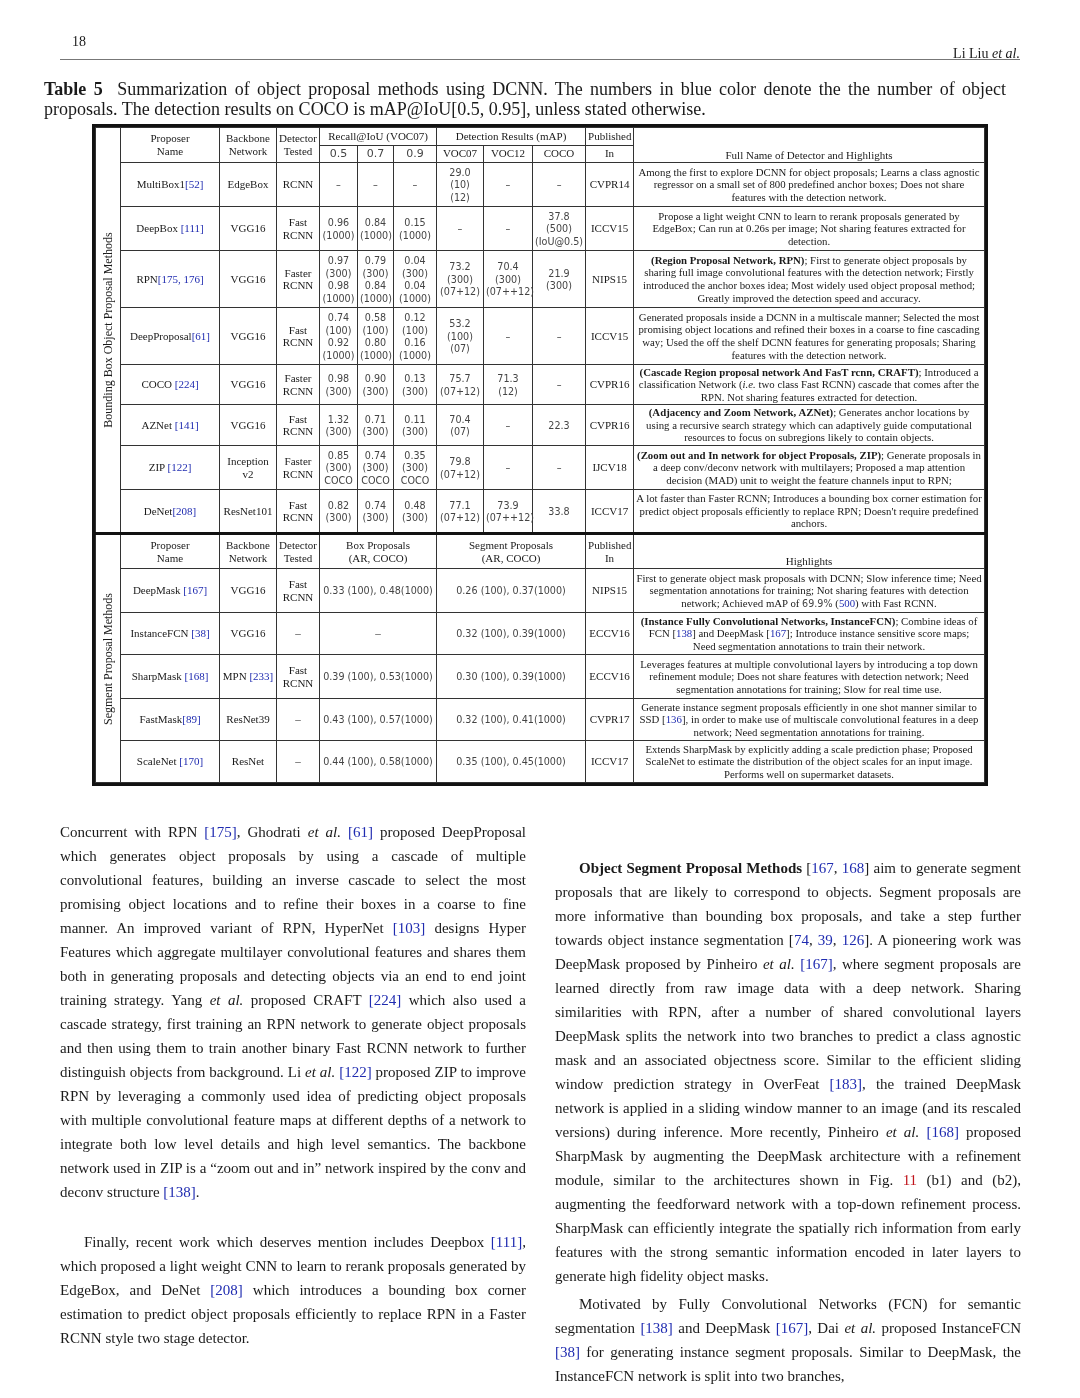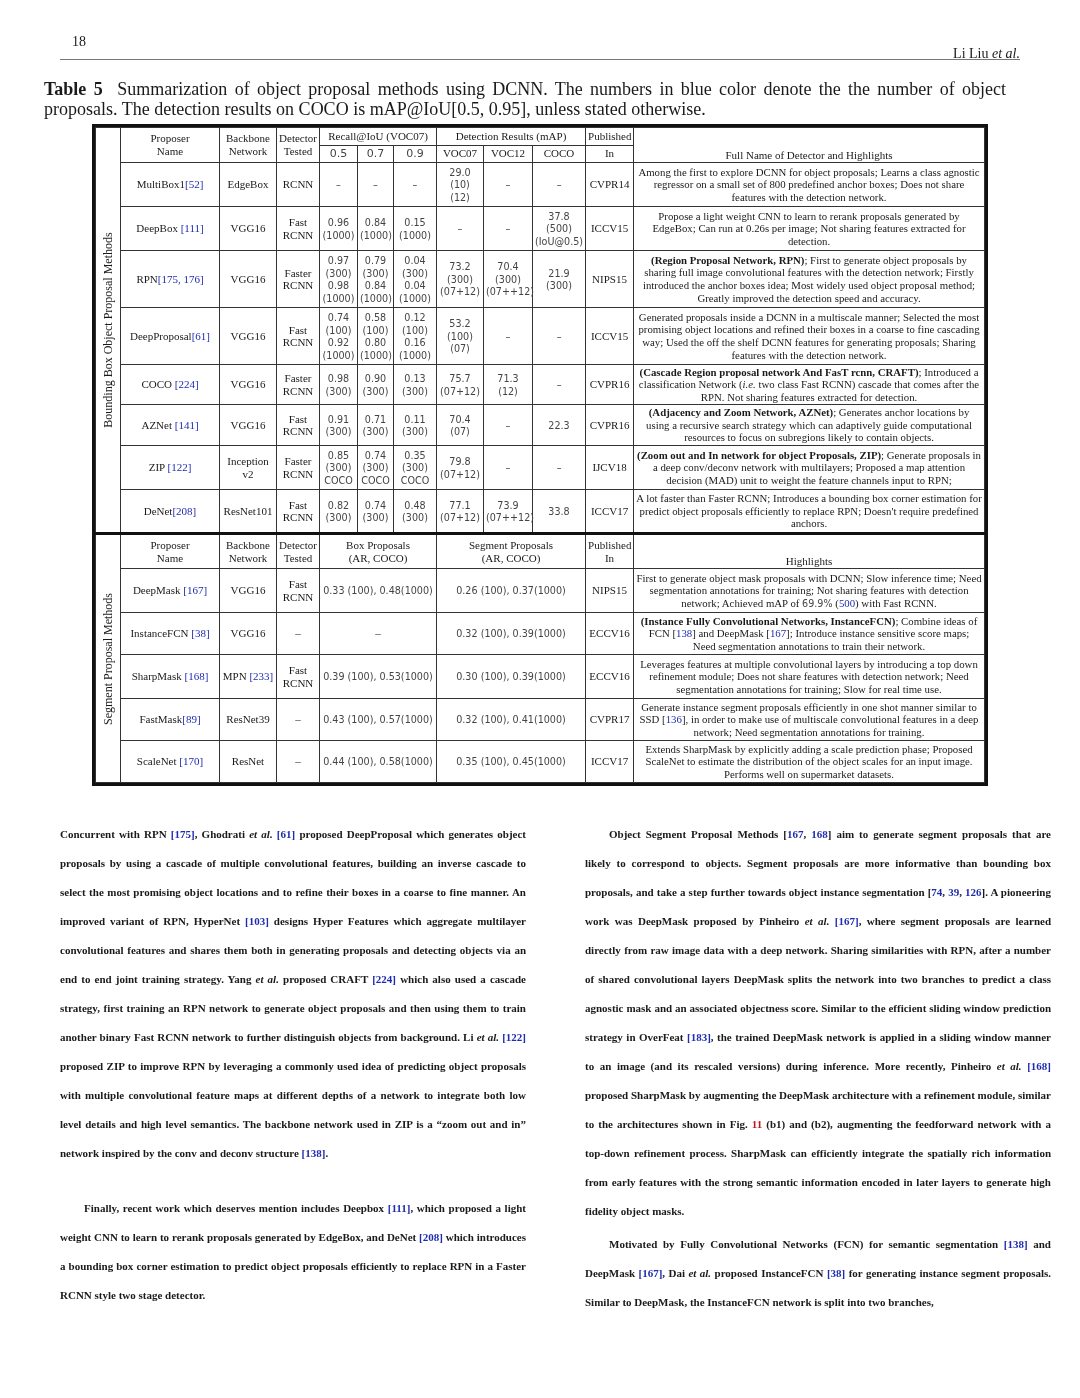--- a/index.html
+++ b/index.html
@@ -18,23 +18,23 @@
   .tbl-wrap { position: absolute; left: 92px; top: 124px; width: 896px; height: 662px; border: 3px solid #111; }
   table { border-collapse: collapse; width: 100%; height: 100%; table-layout: fixed; font-size: 11px; line-height: 12.5px; }
   td, th { border: 1px solid #333; text-align: center; vertical-align: middle; font-weight: normal; padding: 0 2px; }
   .num { font-family: "DejaVu Sans", sans-serif; font-size: 9.6px; color: #444; line-height: 11.5px; }
   .hl { font-size: 10.8px; line-height: 12.6px; }
   .grp { position: relative; padding: 0; border-right: 1px solid #333; }
   .grp span { position: absolute; left: 50%; top: 50%; transform: translate(-50%, -50%) rotate(-90deg); white-space: nowrap; font-size: 12px; }
   tr.sep td { border-top: 3px solid #111; }
   .hdr td { font-size: 11px; line-height: 13px; }
 
-  .col { position: absolute; top: 820px; width: 466px; font-size: 11px; line-height: 29px; text-align: justify; hyphens: auto; font-weight: bold; }
+  .col { position: absolute; top: 820px; width: 466px; font-size: 15px; line-height: 24px; text-align: justify; hyphens: auto; }
   .col.left { left: 60px; }
-  .col.right { left: 585px; }
+  .col.right { left: 555px; margin-top: 36px; }
   .col p { margin-bottom: 0; }
   .col p.indent { text-indent: 24px; }
   .col p.gap { margin-top: 26px; }
   .col p.gap2 { margin-top: 4px; }
 </style>
 </head>
 <body>
 
 <div class="running-head">
   <span class="pg">18</span>
@@ -146,21 +146,21 @@
           <td><span class="num">75.7</span><br><span class="num">(07+12)</span></td>
           <td><span class="num">71.3</span><br><span class="blue num">(12)</span></td>
           <td><span class="num">–</span></td>
           <td>CVPR16</td>
           <td class="hl"><b>(Cascade Region proposal network And FasT rcnn, CRAFT)</b><span>; Introduced a classification Network (<i>i.e.</i> two class Fast RCNN) cascade that comes after the RPN. Not sharing features extracted for detection.</span></td>
         </tr>
         <tr style="height: 41px;">
           <td><span>AZNet </span><span class="blue">[141]</span></td>
           <td>VGG16</td>
           <td><span>Fast</span><br><span>RCNN</span></td>
-          <td><span class="num">0.91</span><br><span class="blue num">(300)</span></td>
+          <td><span class="num">1.32</span><br><span class="blue num">(300)</span></td>
           <td><span class="num">0.71</span><br><span class="blue num">(300)</span></td>
           <td><span class="num">0.11</span><br><span class="blue num">(300)</span></td>
           <td><span class="num">70.4</span><br><span class="blue num">(07)</span></td>
           <td><span class="num">–</span></td>
           <td><span class="num">22.3</span></td>
           <td>CVPR16</td>
           <td class="hl"><b>(Adjacency and Zoom Network, AZNet)</b><span>; Generates anchor locations by using a recursive search strategy which can adaptively guide computational resources to focus on subregions likely to contain objects.</span></td>
         </tr>
         <tr style="height: 44px;">
           <td><span>ZIP </span><span class="blue">[122]</span></td>

